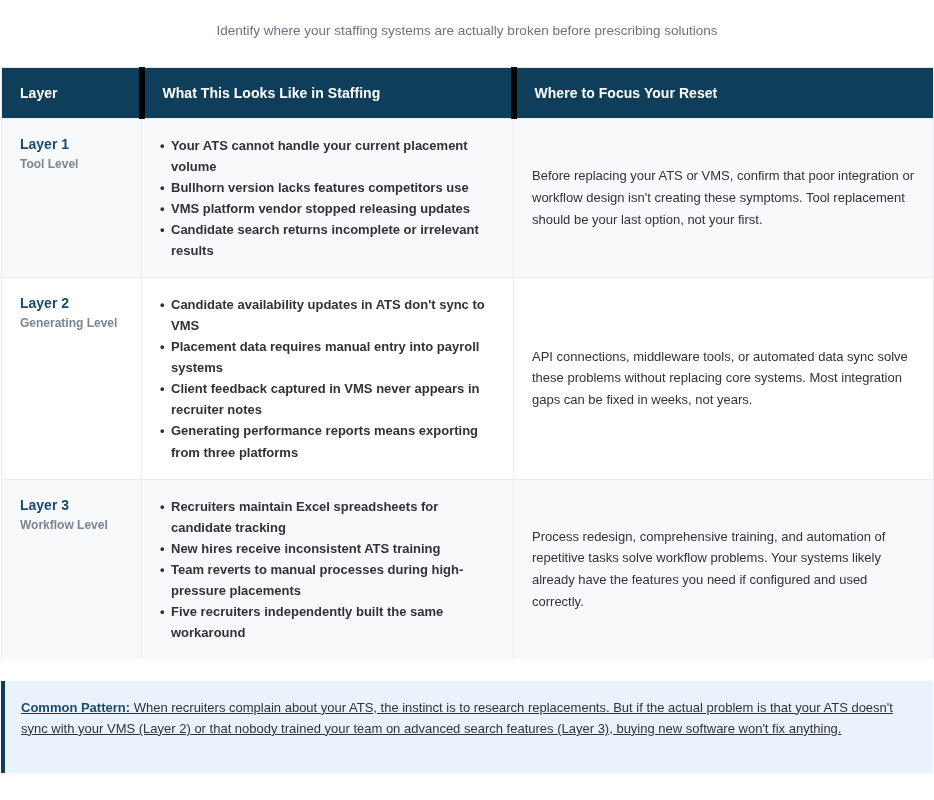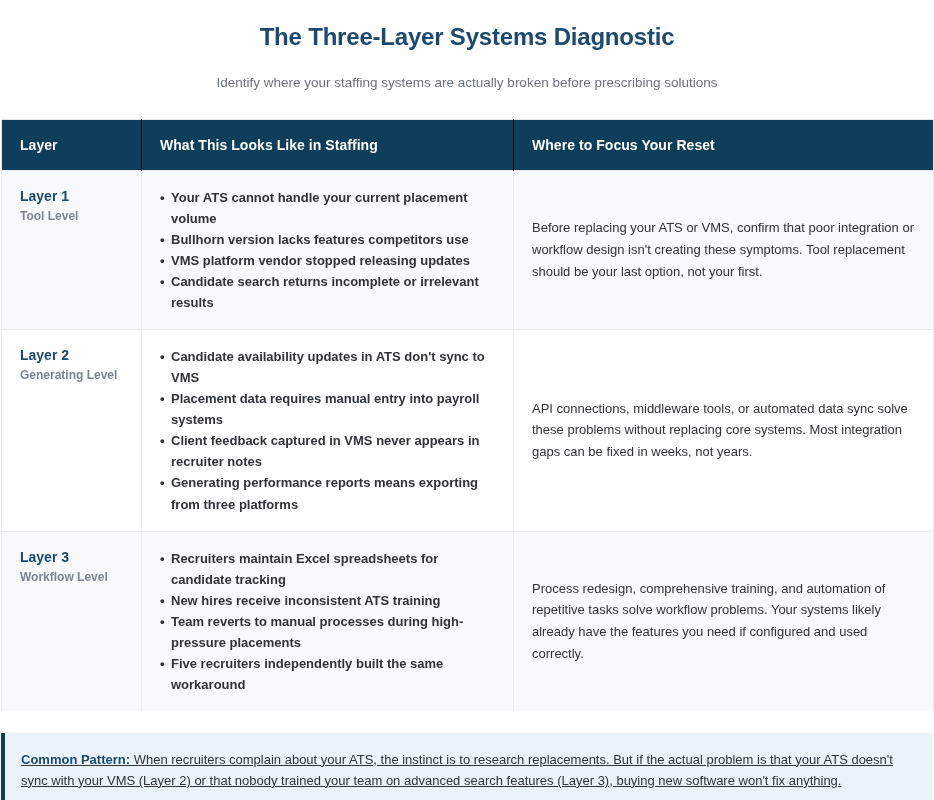--- a/index.html
+++ b/index.html
@@ -58,21 +58,21 @@
   .diag-table col.c-focus  { width: 420px; }
 
   .diag-table thead th {
     background: #0e3e59;
     color: #ffffff;
     font-size: 14px;
     font-weight: bold;
     text-align: left;
     padding: 17px 18px 17px 18px;
     vertical-align: middle;
-    border-right: 1px solid #000000;
+    border-right: 6px solid #000000;
     letter-spacing: 0.05px;
   }
   .diag-table thead th:last-child { border-right: none; }
 
   .diag-table tbody td {
     vertical-align: top;
     padding: 16px 18px 16px 18px;
     border-top: 1px solid #e9ecef;
     border-right: 1px solid #eceef0;
     font-size: 13px;
@@ -150,21 +150,20 @@
     color: #1a4971;
   }
   .callout-body { color: #2f3337; }
 </style>
 </head>
 <body>
 
 <div class="page">
 
   <div class="header">
-    <h1 class="page-title">The Three-Layer Systems Diagnostic</h1>
     <p class="page-subtitle">Identify where your staffing systems are actually broken before prescribing solutions</p>
   </div>
 
   <table class="diag-table">
     <colgroup>
       <col class="c-layer">
         <col class="c-looks">
         <col class="c-focus">
     </colgroup>
     <thead>

